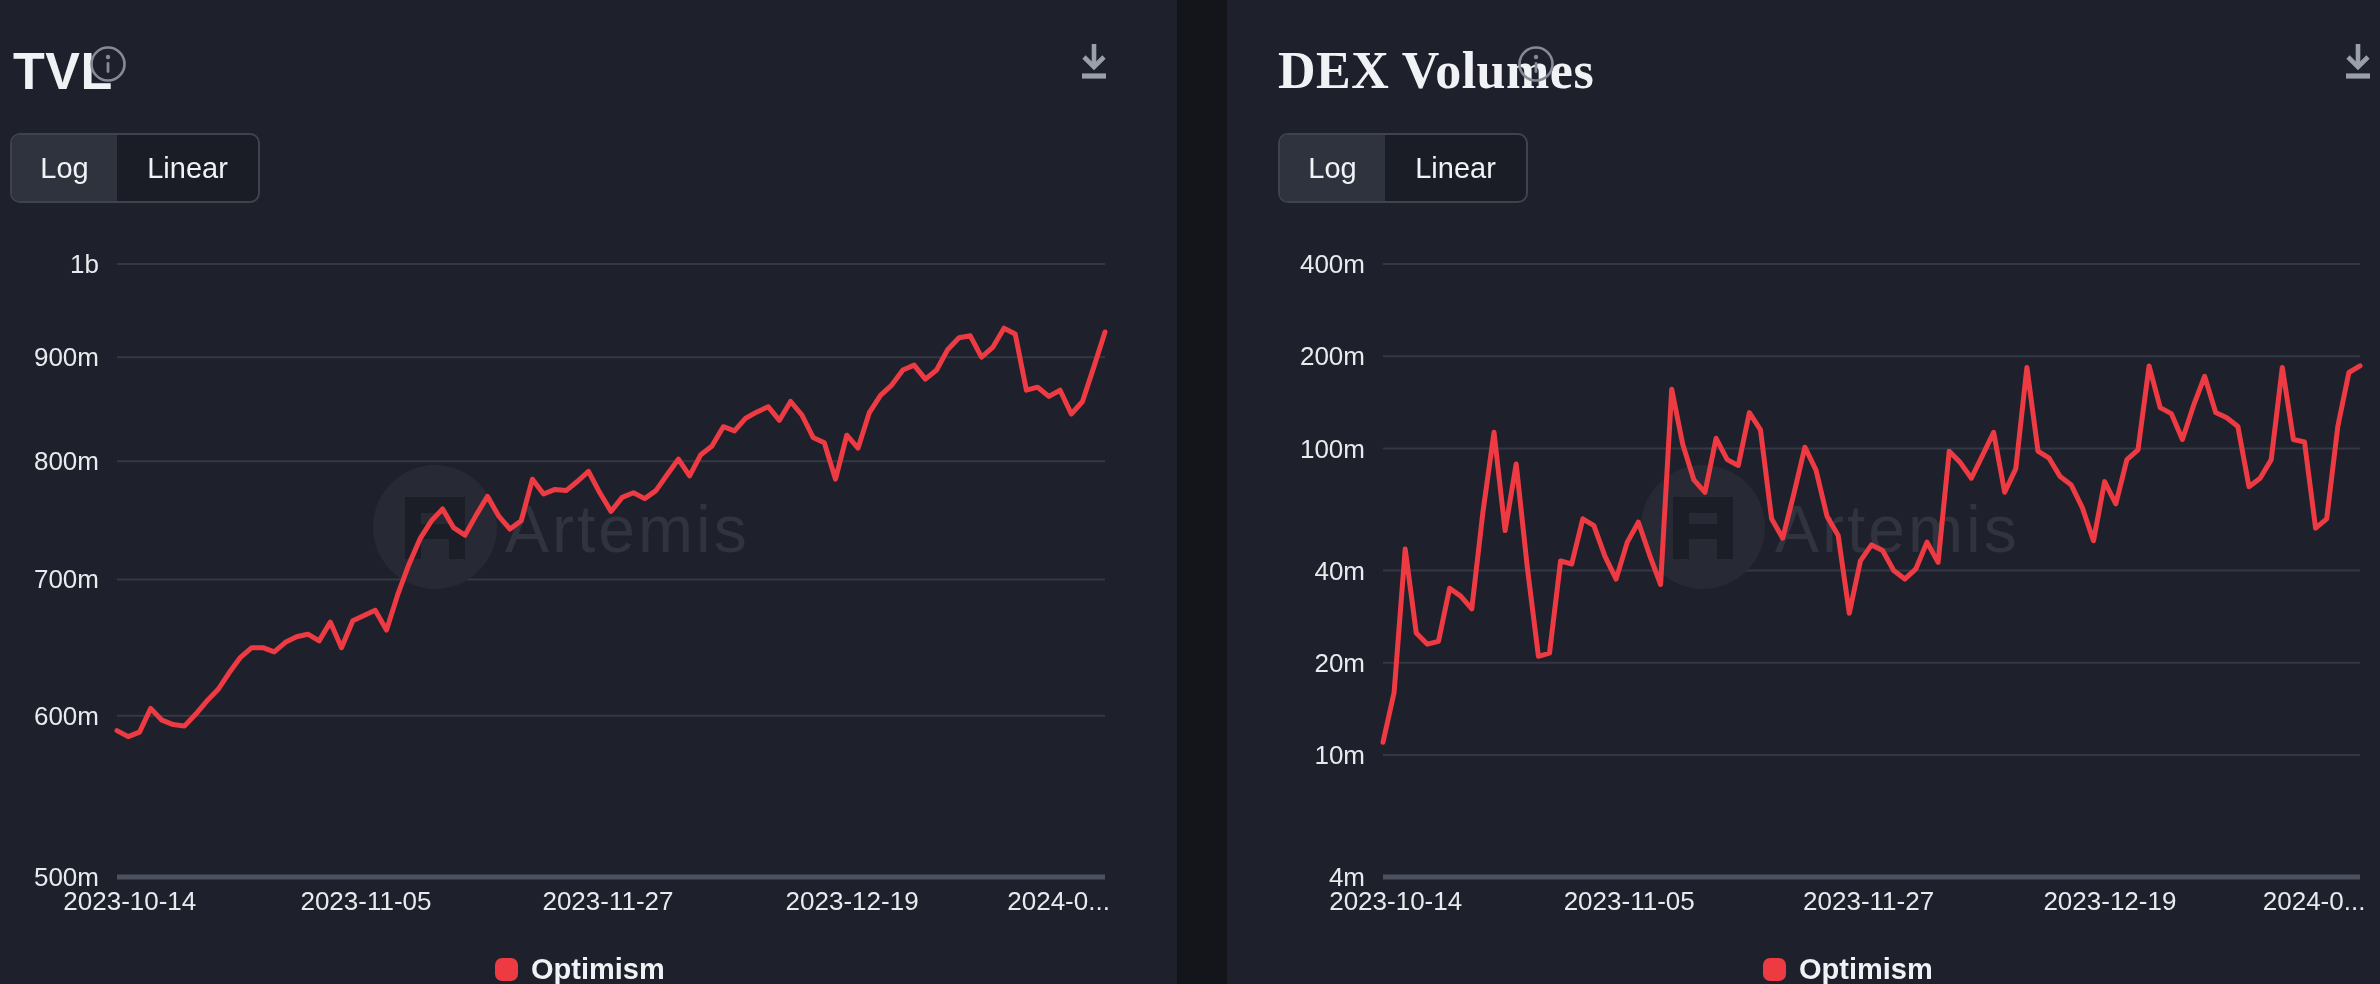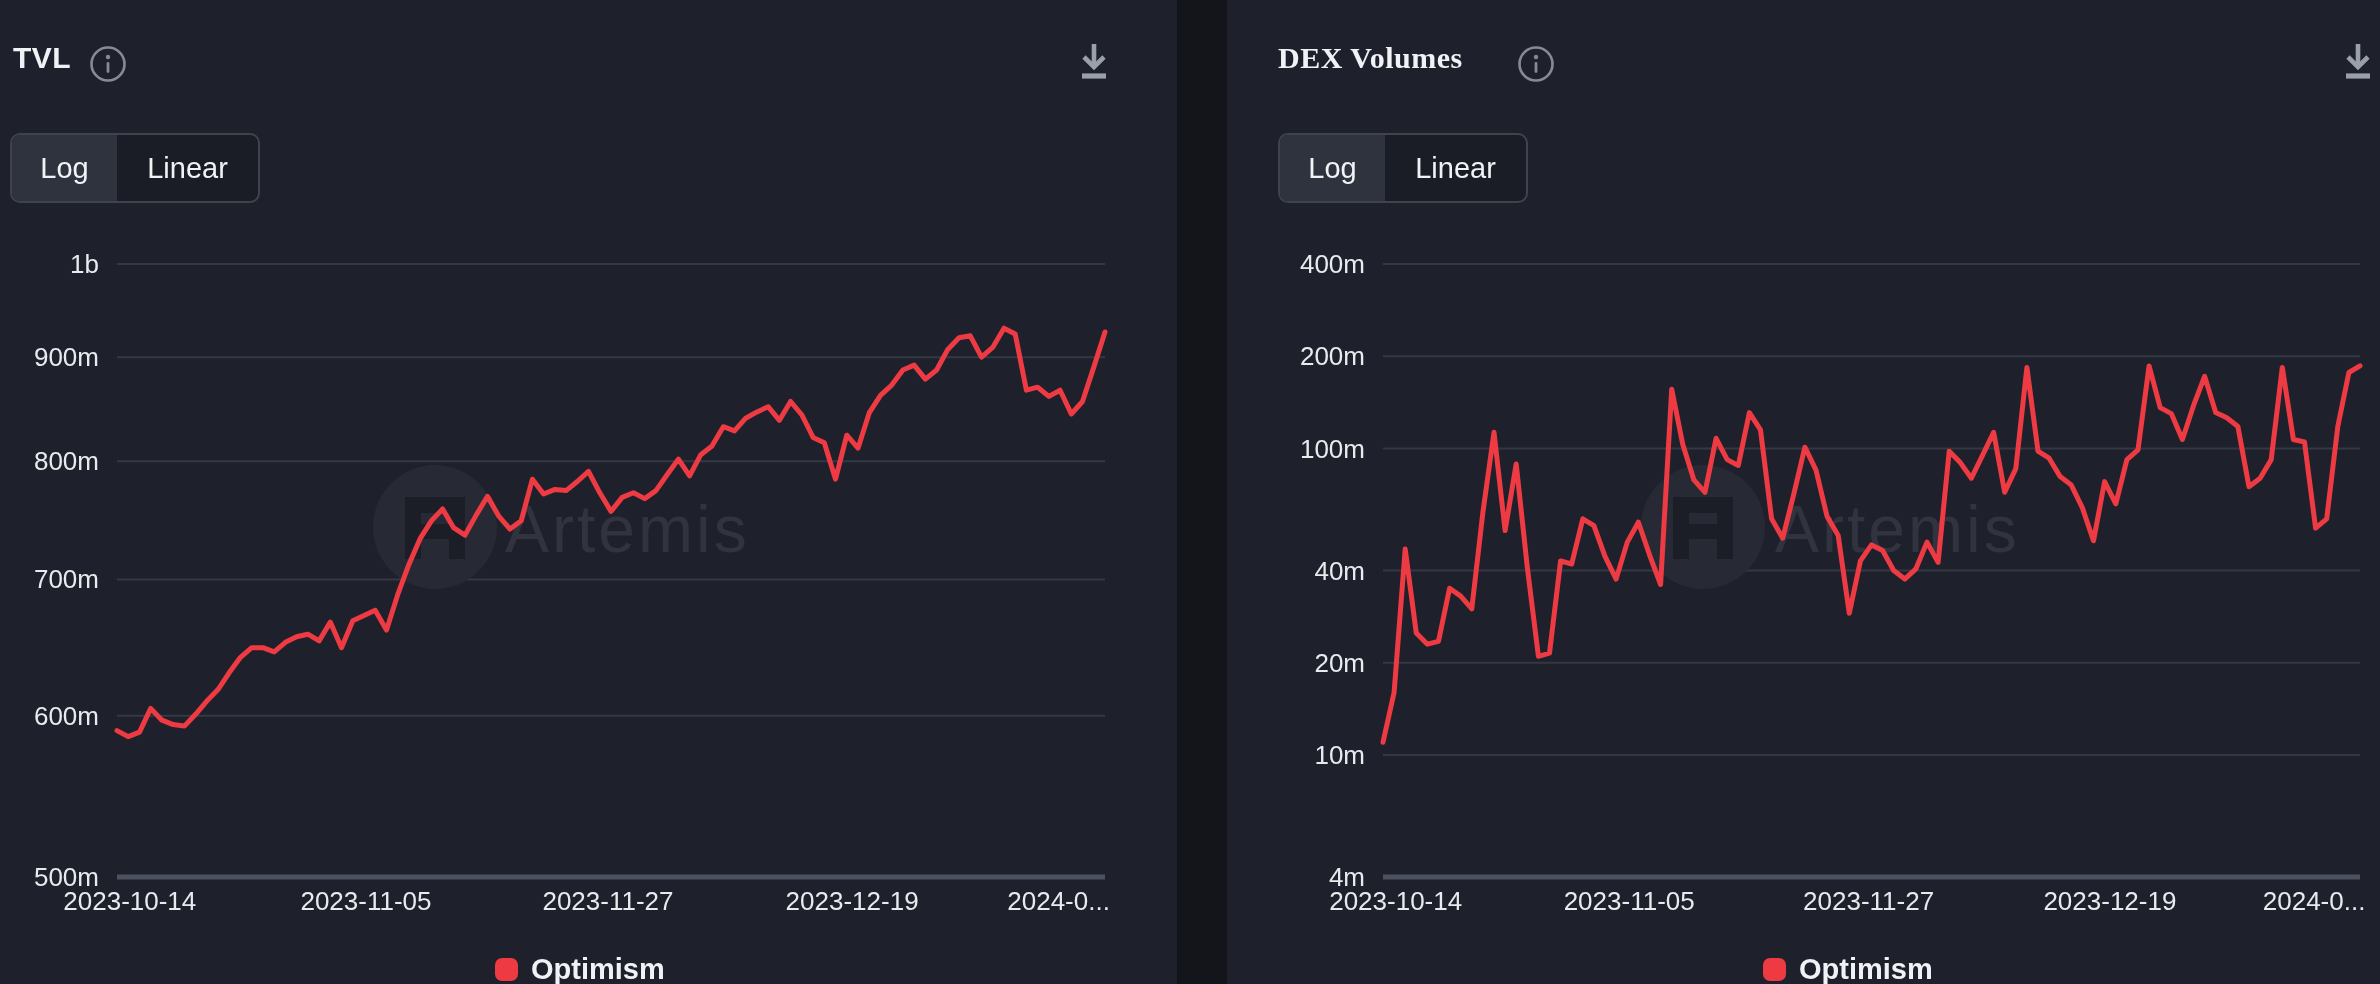--- a/index.html
+++ b/index.html
@@ -6,21 +6,21 @@
     --page-bg:#13151a; --panel-bg:#1e212b; --grid:#343845; --axis:#4c5160;
     --text:#f0f2f5; --tick:#e8eaee; --muted:#9aa0ab; --accent:#ee3b43;
     --toggle-border:#3e434e; --toggle-sel:#2f333e; --toggle-unsel:#1a1d25;
     --wm-circle:#272a34; --wm-logo:#1b1e26; --wm-text:#31343e;
   }
   *{margin:0;padding:0;box-sizing:border-box;}
   html,body{width:2380px;height:984px;overflow:hidden;background:var(--page-bg);
     font-family:"Liberation Sans",sans-serif;}
   .stage{position:relative;width:2380px;height:984px;background:var(--page-bg);}
   .panel{position:absolute;top:0;height:984px;background:var(--panel-bg);overflow:hidden;}
-  .panel-title{position:absolute;top:41px;font-size:30px;font-weight:600;color:var(--text);
+  .panel-title{position:absolute;top:41px;font-size:52px;font-weight:600;color:var(--text);
     letter-spacing:.5px;white-space:nowrap;}
   .icon-abs{position:absolute;}
   .toggle{position:absolute;top:133px;width:250px;height:70px;border:2px solid var(--toggle-border);
     border-radius:10px;display:flex;overflow:hidden;background:var(--toggle-unsel);}
   .toggle .seg{height:100%;display:flex;align-items:center;justify-content:center;
     font-size:29px;color:var(--text);background:transparent;border:none;cursor:pointer;
     font-family:"Liberation Sans",sans-serif;}
   .toggle .seg.sel{background:var(--toggle-sel);}
   .seg-log{width:105px;}
   .seg-linear{flex:1;}

